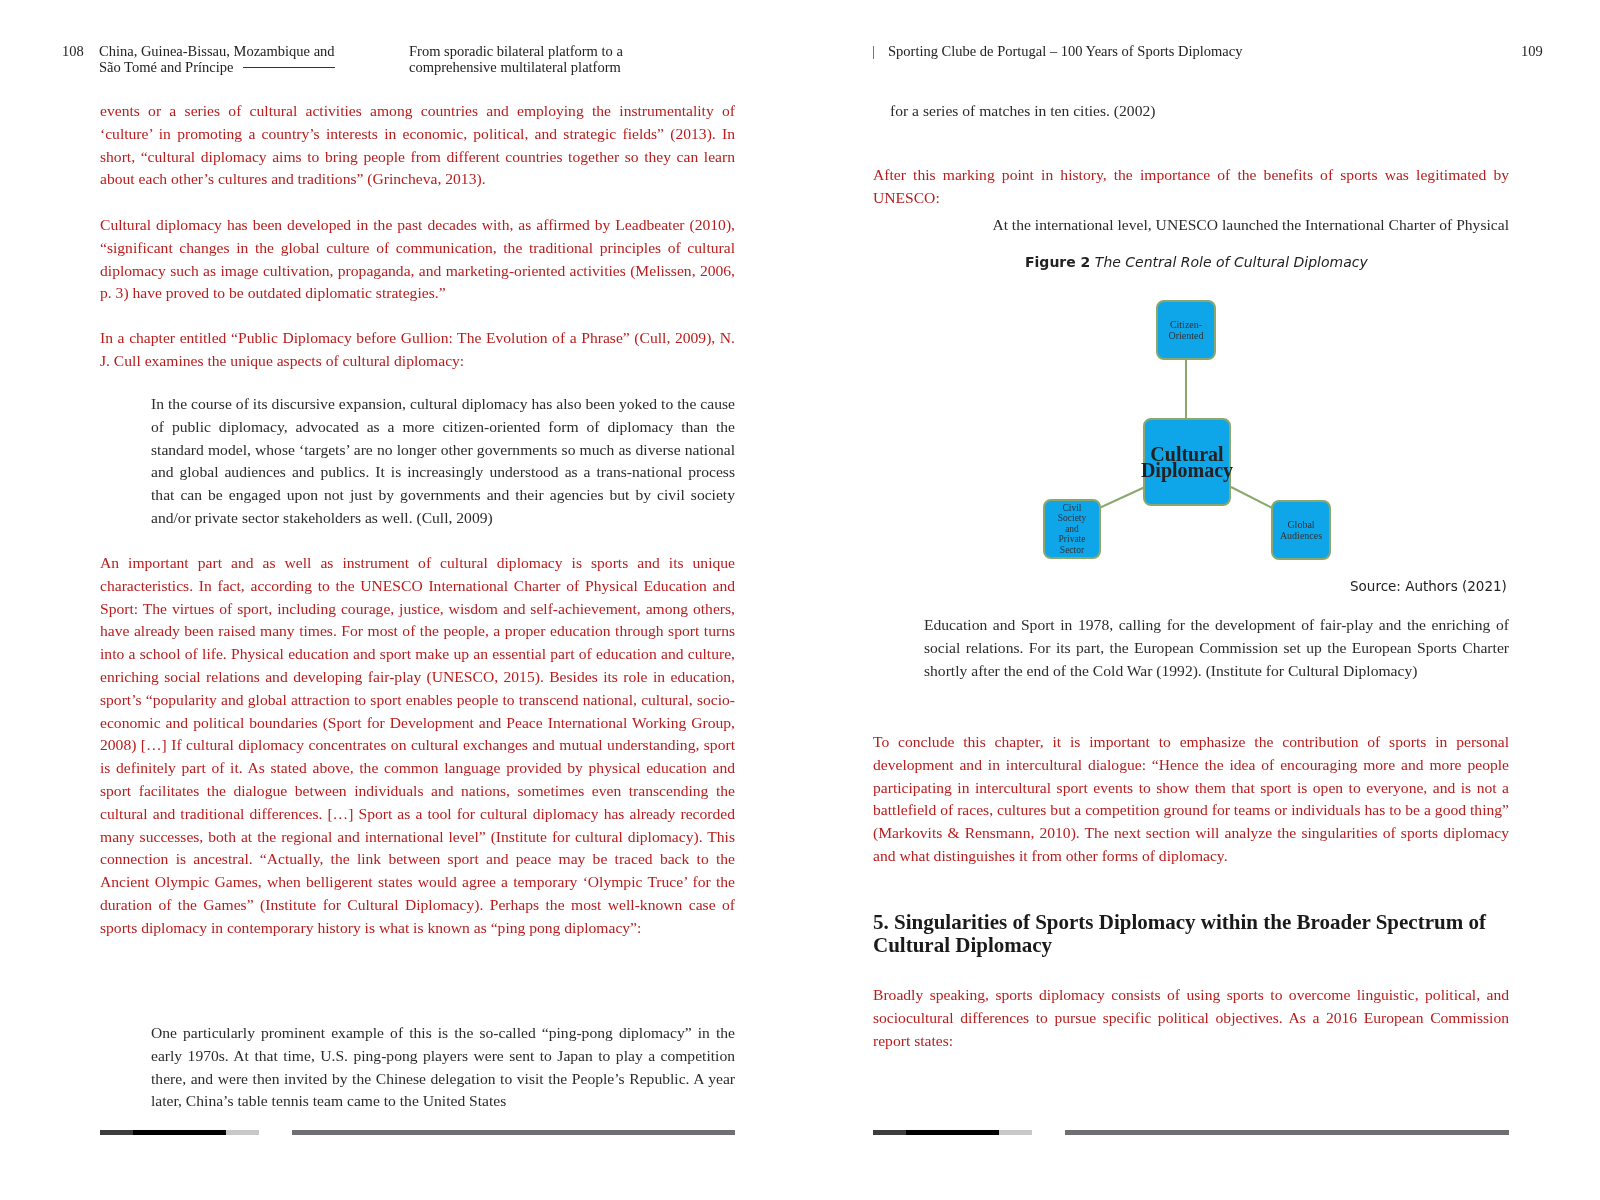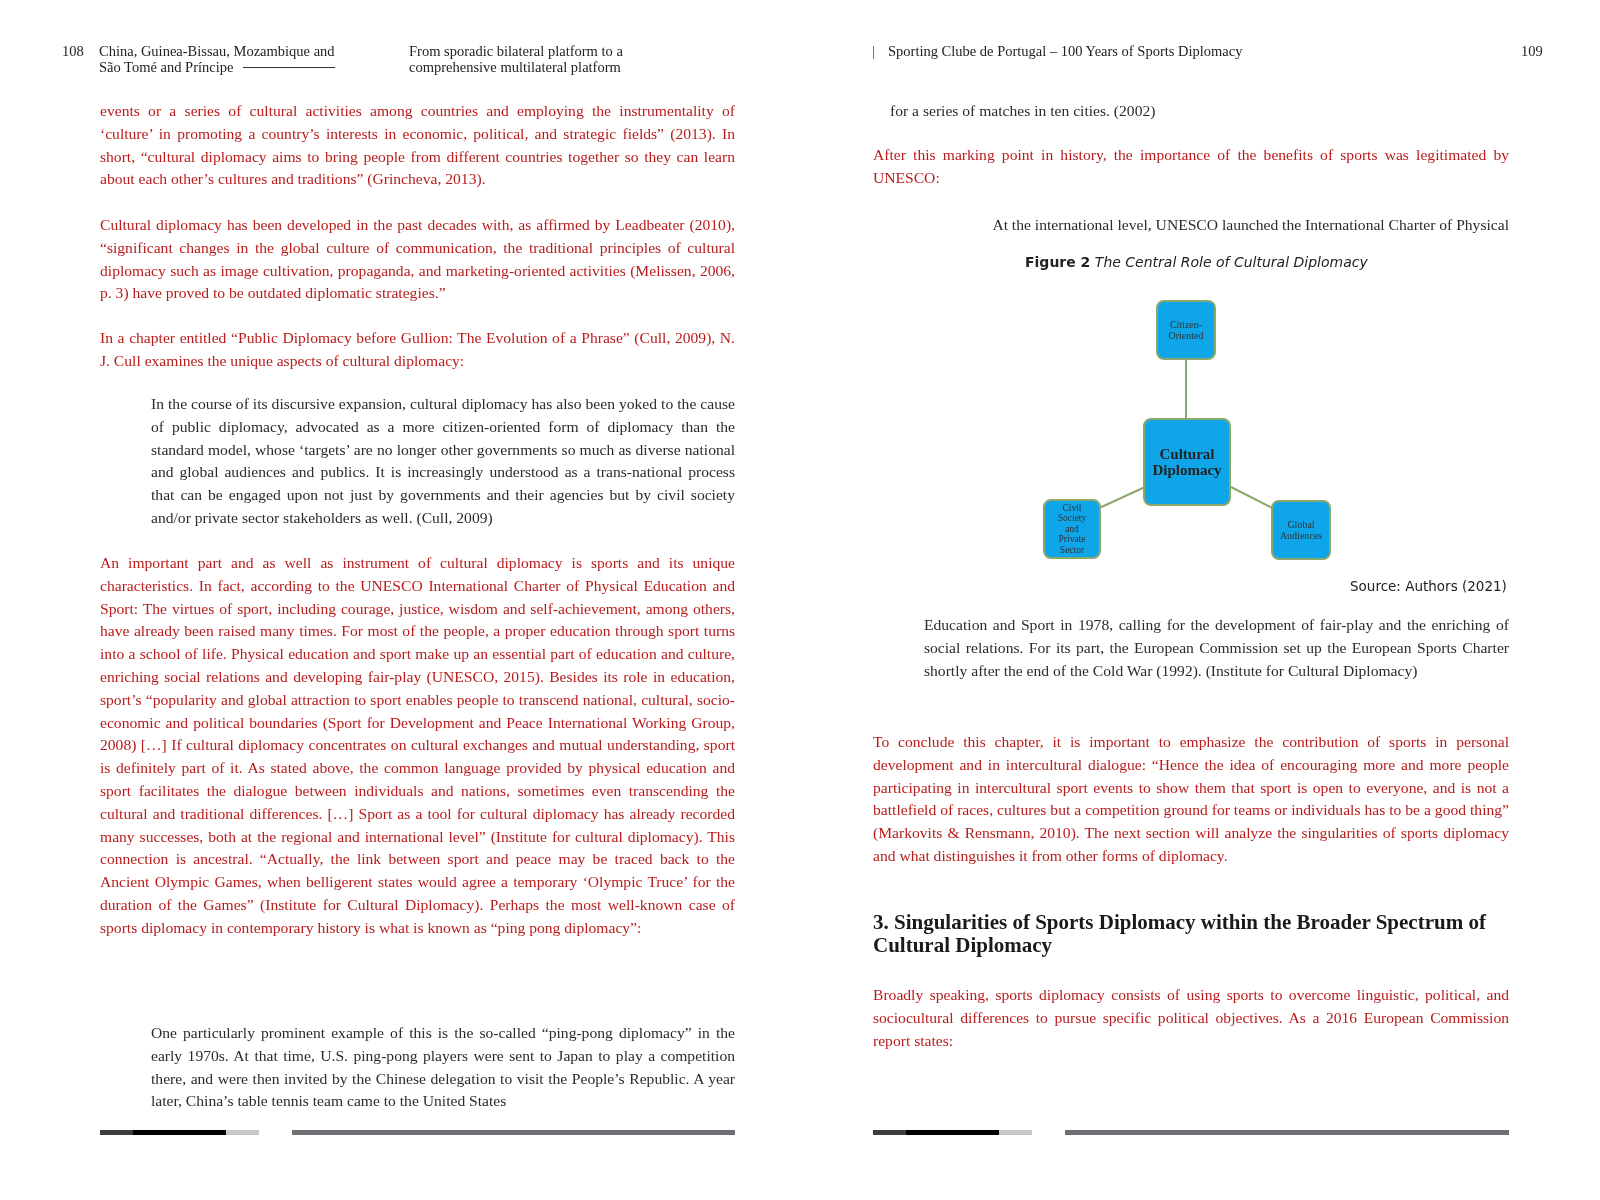--- a/index.html
+++ b/index.html
@@ -46,44 +46,44 @@
 <div class="bar" style="left:100px;top:1130px;width:33px;background:#3d3d3d;"></div>
 <div class="bar" style="left:133px;top:1130px;width:93px;background:#000;"></div>
 <div class="bar" style="left:226px;top:1130px;width:33px;background:#c8c8c8;"></div>
 <div class="bar" style="left:292px;top:1130px;width:443px;background:#6f6e72;"></div>
 
 <div class="abs hdr" style="left:872px;top:43px;color:#444;">|</div>
 <div class="abs hdr" style="left:888px;top:43px;">Sporting Clube de Portugal – 100 Years of Sports Diplomacy</div>
 <div class="abs hdr" style="left:1521px;top:43px;">109</div>
 
 <p class="para quote" style="left:890px;top:100px;width:585px;">for a series of matches in ten cities. (2002)</p>
-<p class="para body" style="left:873px;top:144px;width:636px;">After this marking point in history, the importance of the benefits of sports was legitimated by UNESCO:</p>
+<p class="para body" style="left:873px;top:164px;width:636px;">After this marking point in history, the importance of the benefits of sports was legitimated by UNESCO:</p>
 <p class="para quote" style="left:924px;top:214px;width:585px;text-align:right;">At the international level, UNESCO launched the International Charter of Physical</p>
 
 <div class="abs caption" style="left:1025px;top:254px;white-space:nowrap;">
   <b>Figure 2</b>
   <i>The Central Role of Cultural Diplomacy</i>
 </div>
 
 <svg class="abs" style="left:1020px;top:290px;" width="320" height="280">
   <line x1="166" y1="70" x2="166" y2="130" stroke="#8aa86c" stroke-width="2"></line>
   <line x1="125" y1="197" x2="75" y2="220" stroke="#8aa86c" stroke-width="2"></line>
   <line x1="211" y1="197" x2="262" y2="223" stroke="#8aa86c" stroke-width="2"></line>
 </svg>
 
 <div class="node" style="left:1156px;top:300px;width:60px;height:60px;font-size:10px;line-height:11px;">Citizen-Oriented</div>
-<div class="node" style="left:1143px;top:418px;width:88px;height:88px;font-size:15px;line-height:16px;font-weight:bold;color:#222;">Cultural Diplomacy</div>
+<div class="node" style="left:1143px;top:418px;width:88px;height:88px;font-size:20px;line-height:16px;font-weight:bold;color:#222;">Cultural Diplomacy</div>
 <div class="node" style="left:1043px;top:499px;width:58px;height:60px;font-size:9.5px;line-height:10.5px;padding:0 14px;">Civil Society and Private Sector</div>
 <div class="node" style="left:1271px;top:500px;width:60px;height:60px;font-size:10px;line-height:11px;padding:0 3px;">Global Audiences</div>
 
 <div class="abs source" style="left:1350px;top:578px;white-space:nowrap;">Source: Authors (2021)</div>
 
 <p class="para quote" style="left:924px;top:614px;width:585px;">Education and Sport in 1978, calling for the development of fair-play and the enriching of social relations. For its part, the European Commission set up the European Sports Charter shortly after the end of the Cold War (1992). (Institute for Cultural Diplomacy)</p>
 <p class="para body" style="left:873px;top:731px;width:636px;">To conclude this chapter, it is important to emphasize the contribution of sports in personal development and in intercultural dialogue: “Hence the idea of encouraging more and more people participating in intercultural sport events to show them that sport is open to everyone, and is not a battlefield of races, cultures but a competition ground for teams or individuals has to be a good thing” (Markovits &amp; Rensmann, 2010). The next section will analyze the singularities of sports diplomacy and what distinguishes it from other forms of diplomacy.</p>
 
-<div class="abs h3" style="left:873px;top:911px;width:640px;">3. Singularities of Sports Diplomacy within the Broader Spectrum of Cultural Diplomacy</div>
+<div class="abs h3" style="left:873px;top:911px;width:640px;">5. Singularities of Sports Diplomacy within the Broader Spectrum of Cultural Diplomacy</div>
 
 <p class="para body" style="left:873px;top:984px;width:636px;">Broadly speaking, sports diplomacy consists of using sports to overcome linguistic, political, and sociocultural differences to pursue specific political objectives. As a 2016 European Commission report states:</p>
 
 <div class="bar" style="left:873px;top:1130px;width:33px;background:#3d3d3d;"></div>
 <div class="bar" style="left:906px;top:1130px;width:93px;background:#000;"></div>
 <div class="bar" style="left:999px;top:1130px;width:33px;background:#c8c8c8;"></div>
 <div class="bar" style="left:1065px;top:1130px;width:444px;background:#6f6e72;"></div>
 
 </body></html>

